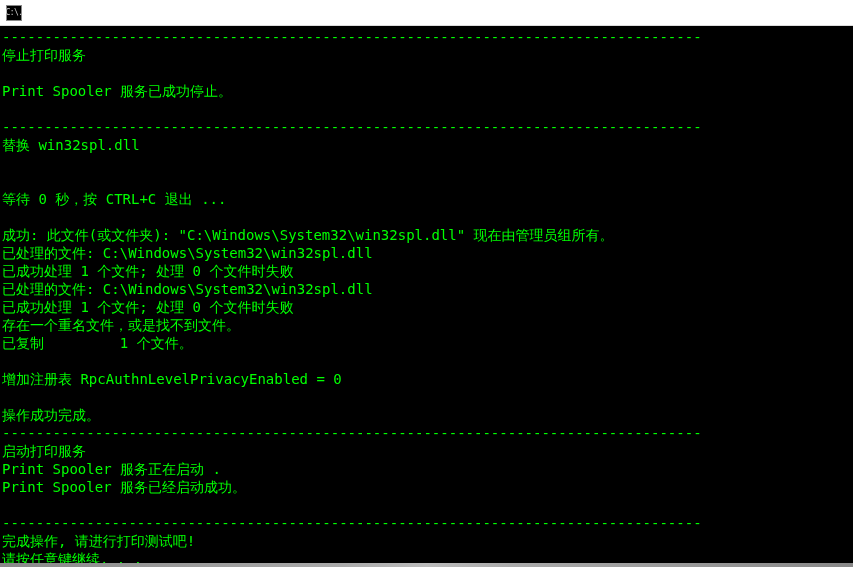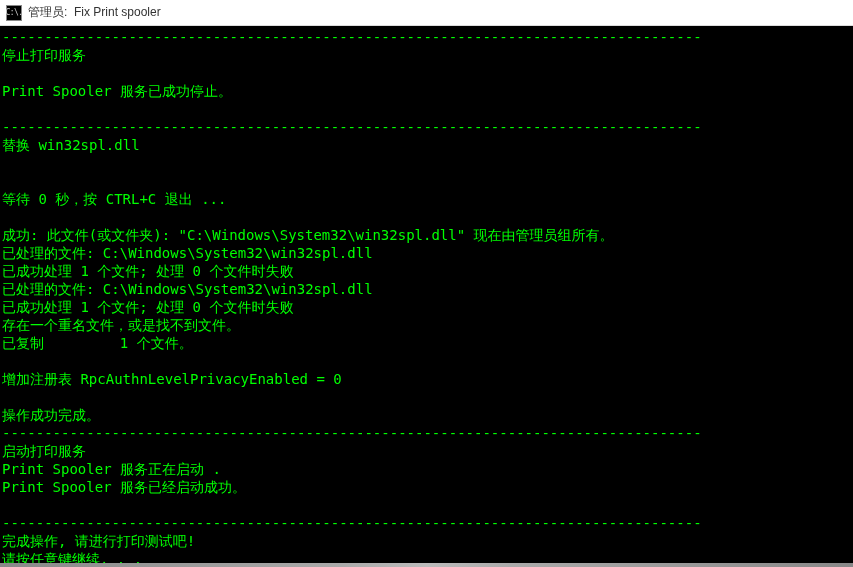--- a/index.html
+++ b/index.html
@@ -68,17 +68,16 @@
     height: 4px;
     background: linear-gradient(to right, #888 0%, #aaa 40%, #bbb 50%, #aaa 60%, #888 100%);
   }
 </style>
 </head>
 <body>
 
 <div class="window">
   <div class="titlebar">
     <div class="icon">C:\.</div>
-    <div class="title">管理员:  Fix Print spooler</div>
   </div>
   <div class="terminal" id="terminal"><span class="line">-----------------------------------------------------------------------------------</span><span class="line">停止打印服务</span><span class="line">&nbsp;</span><span class="line">Print Spooler 服务已成功停止。</span><span class="line">&nbsp;</span><span class="line">-----------------------------------------------------------------------------------</span><span class="line">替换 win32spl.dll</span><span class="line">&nbsp;</span><span class="line">&nbsp;</span><span class="line">等待 0 秒，按 CTRL+C 退出 ...</span><span class="line">&nbsp;</span><span class="line">成功: 此文件(或文件夹): "C:\Windows\System32\win32spl.dll" 现在由管理员组所有。</span><span class="line">已处理的文件: C:\Windows\System32\win32spl.dll</span><span class="line">已成功处理 1 个文件; 处理 0 个文件时失败</span><span class="line">已处理的文件: C:\Windows\System32\win32spl.dll</span><span class="line">已成功处理 1 个文件; 处理 0 个文件时失败</span><span class="line">存在一个重名文件，或是找不到文件。</span><span class="line">已复制         1 个文件。</span><span class="line">&nbsp;</span><span class="line">增加注册表 RpcAuthnLevelPrivacyEnabled = 0</span><span class="line">&nbsp;</span><span class="line">操作成功完成。</span><span class="line">-----------------------------------------------------------------------------------</span><span class="line">启动打印服务</span><span class="line">Print Spooler 服务正在启动 .</span><span class="line">Print Spooler 服务已经启动成功。</span><span class="line">&nbsp;</span><span class="line">-----------------------------------------------------------------------------------</span><span class="line">完成操作, 请进行打印测试吧!</span><span class="line">请按任意键继续. . .</span></div>
   <div class="footer-edge"></div>
 </div>
 
 </body></html>

